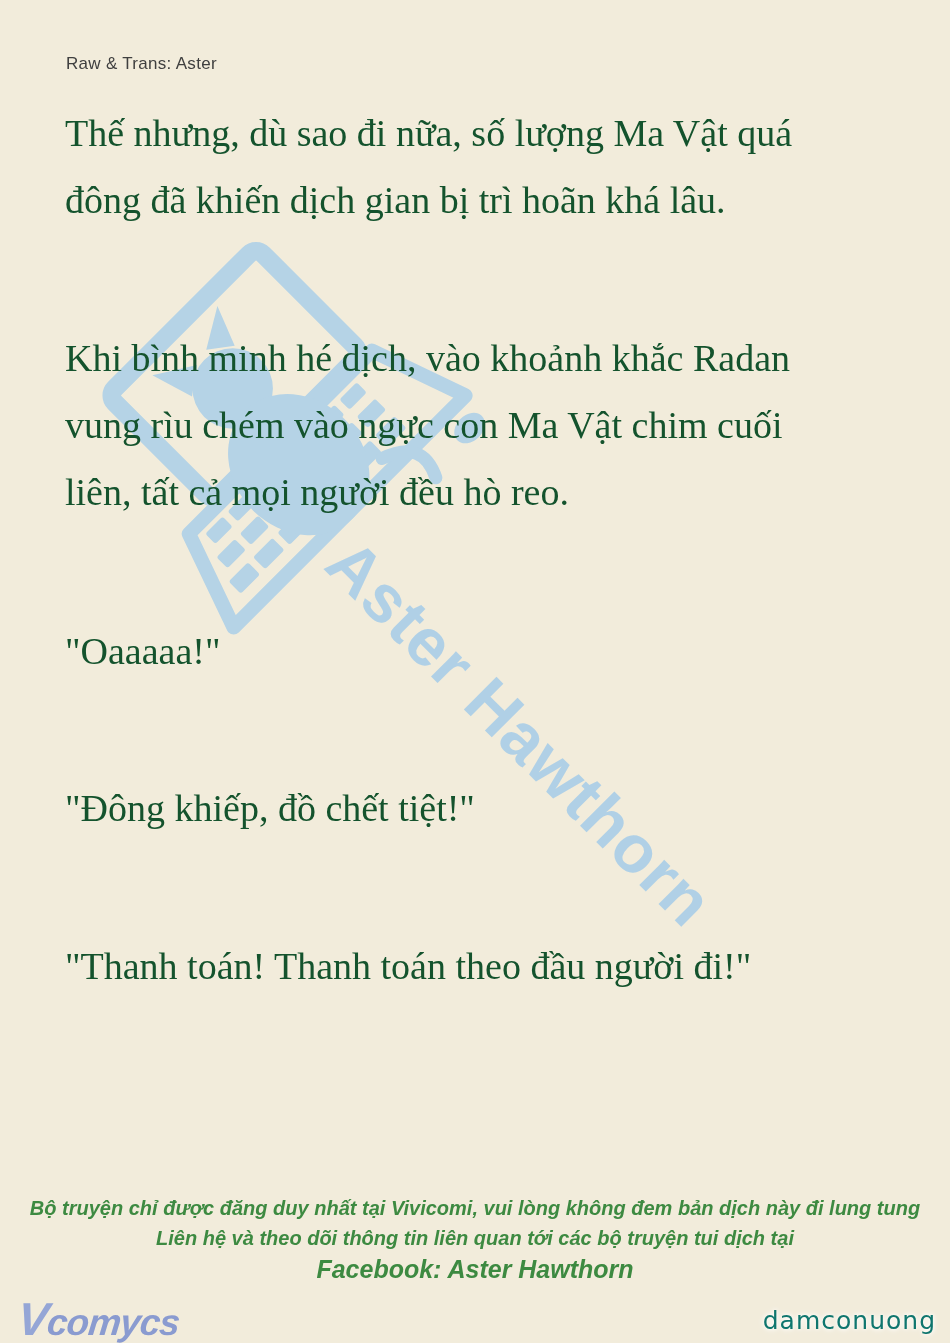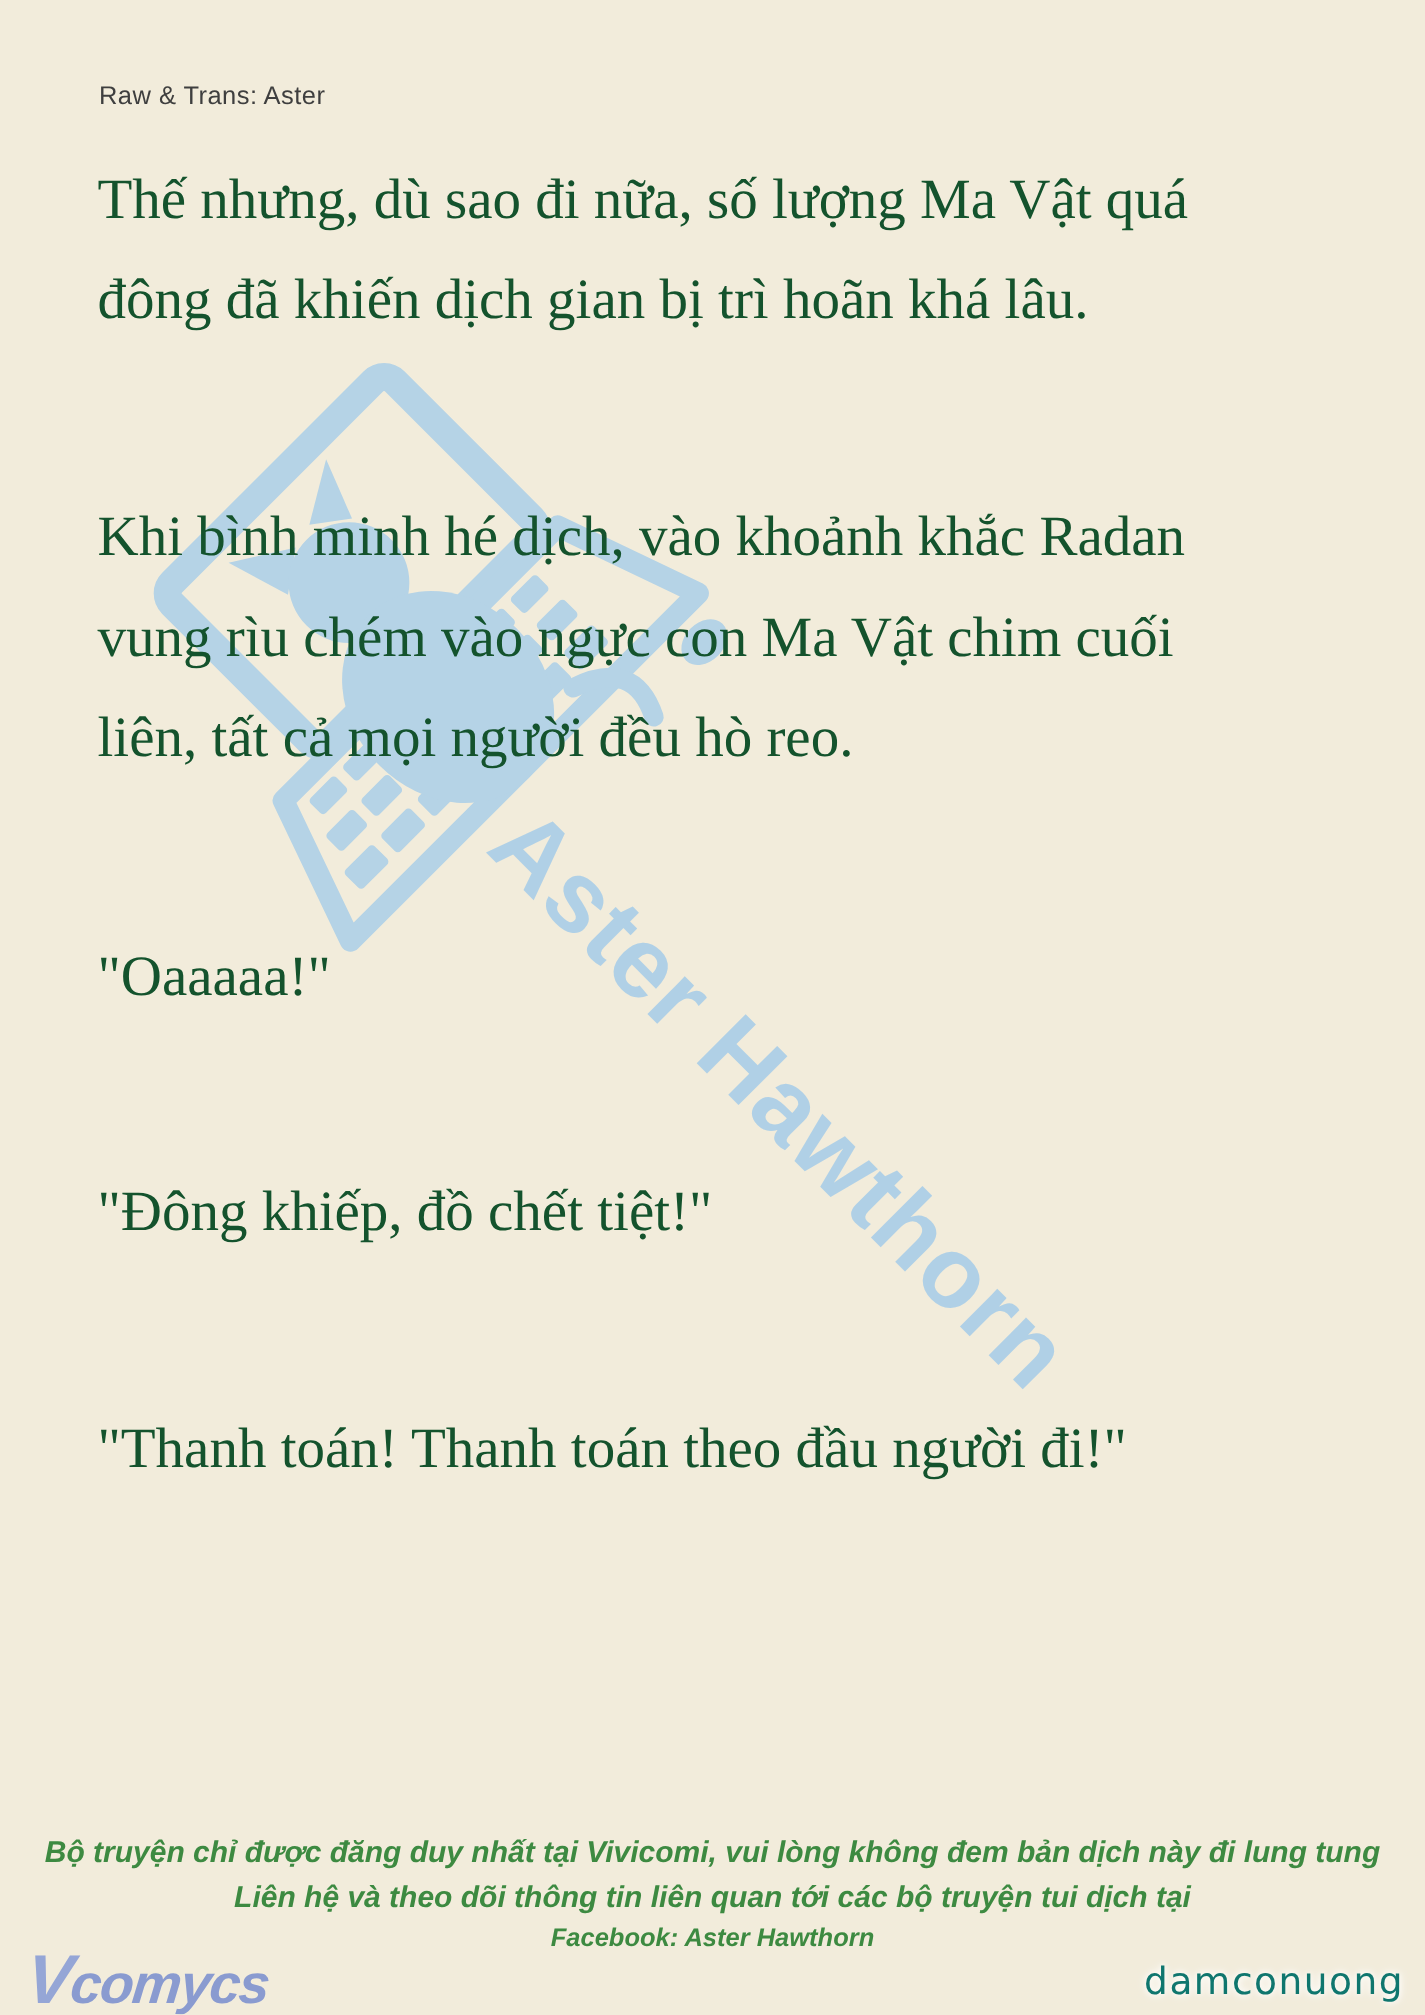--- a/index.html
+++ b/index.html
@@ -76,25 +76,24 @@
     position: absolute;
     left: 0;
     width: 950px;
     text-align: center;
     z-index: 2;
     font-family: "Liberation Sans", sans-serif;
     font-weight: bold;
     font-style: italic;
     font-size: 20px;
     color: #3d8a41;
-    margin-top: 27px;
   }
   .f1 { top: 1197px; }
   .f2 { top: 1227px; }
-  .f3 { top: 1255px; font-size: 17px; }
+  .f3 { top: 1255px; font-size: 25px; }
 
   
   .logo {
     position: absolute;
     left: 18px;
     top: 1292px;
     z-index: 2;
     font-family: "Liberation Sans", sans-serif;
     font-style: italic;
     font-weight: bold;

